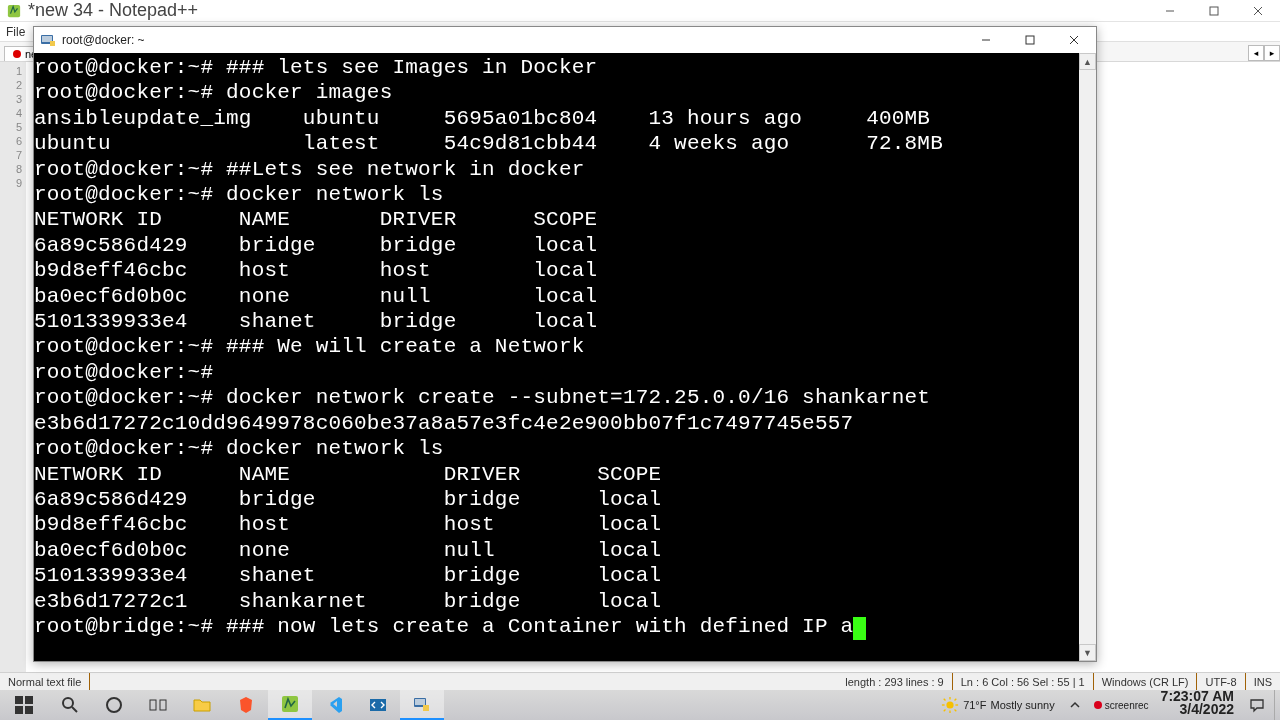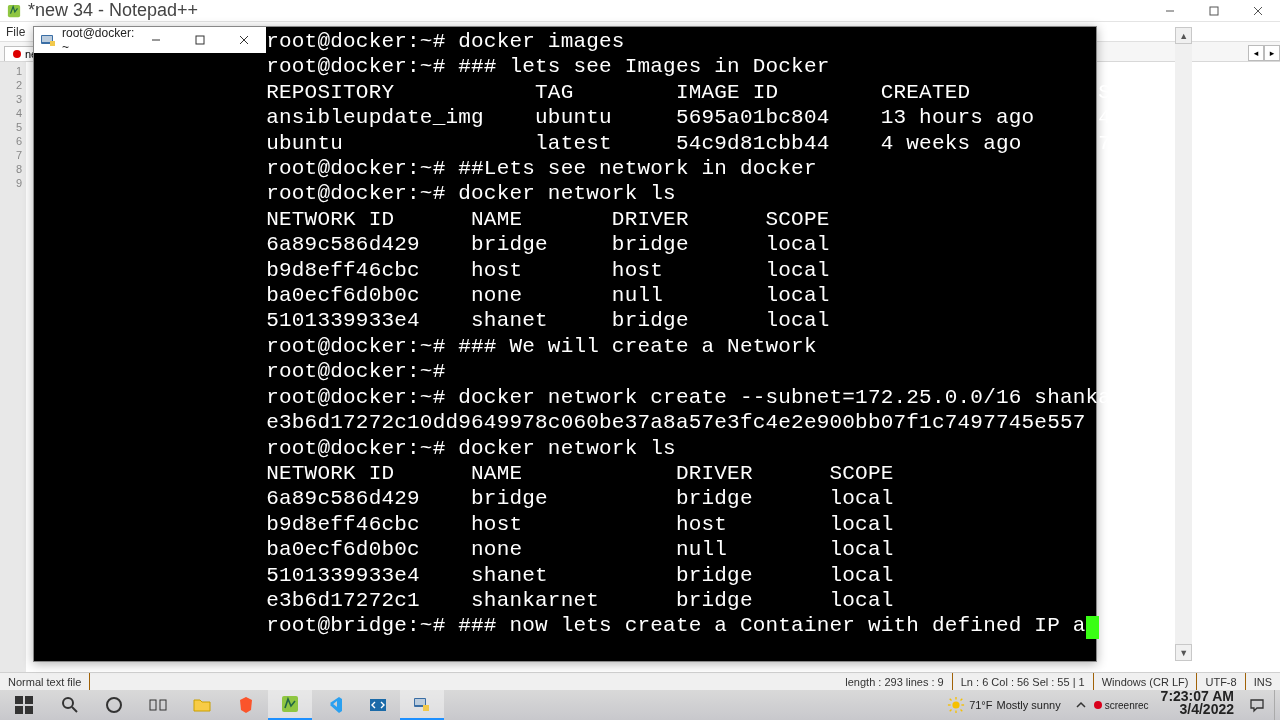--- a/index.html
+++ b/index.html
@@ -18,21 +18,21 @@
 .npp-tab .dot { width: 8px; height: 8px; border-radius: 50%; background: #d00; }
 .npp-tabscroll { margin-left: auto; display: flex; }
 .npp-tabscroll .btn { width: 16px; height: 16px; border: 1px solid #bbb; background: #fff; font-size: 9px; display: flex; align-items: center; justify-content: center; }
 .npp-gutter { position: absolute; left: 0; top: 62px; width: 26px; bottom: 48px; background: #e8e8e8; color: #888; font-size: 11px; line-height: 14px; text-align: right; padding: 2px 4px 0 0; }
 .npp-statusbar { position: absolute; left: 0; right: 0; height: 18px; bottom: 30px; background: #f0f0f0; border-top: 1px solid #d0d0d0; font-size: 11px; color: #333; display: flex; align-items: center; }
 .npp-statusbar .cell { padding: 0 8px; border-right: 1px solid #a16207; height: 100%; display: flex; align-items: center; }
 .npp-statusbar .spacer { flex: 1; }
 .npp-statusbar .cell.last { border-right: none; }
 
 
-.term-window { position: absolute; left: 33px; top: 26px; width: 1064px; height: 636px; background: #000; border: 1px solid #888; box-shadow: 0 2px 10px rgba(0,0,0,.3); display: flex; }
+.term-window { position: absolute; left: 33px; top: 26px; width: 1064px; height: 636px; background: #000; border: 1px solid #888; box-shadow: 0 2px 10px rgba(0,0,0,.3); display: flex; flex-direction: column; }
 .term-titlebar { height: 26px; background: #fff; display: flex; align-items: center; font-size: 12px; color: #222; }
 .term-icon { width: 16px; height: 16px; margin: 0 6px; }
 .term-title { flex: 1; }
 .term-sysbtns { display: flex; }
 .term-sysbtn { width: 44px; height: 26px; display: flex; align-items: center; justify-content: center; color: #333; }
 .term-sysbtn.close { color: #111; }
 .term-body { flex: 1; display: flex; min-height: 0; }
 .term-content { flex: 1; padding: 2px 0 0 0; overflow: hidden; }
 .term-line { font-family: "Courier New", monospace; font-size: 21px; line-height: 25.4px; color: #fff; white-space: pre; letter-spacing: 0.2px; }
 .term-scrollbar { width: 17px; background: #f0f0f0; display: flex; flex-direction: column; }
@@ -42,21 +42,21 @@
 
 
 .taskbar { position: absolute; left: 0; right: 0; bottom: 0; height: 30px; background: linear-gradient(#d9d9d9,#c8c8cc); display: flex; align-items: stretch; font-size: 11px; color: #222; }
 .tb-btn { width: 44px; display: flex; align-items: center; justify-content: center; }
 .tb-btn.wide { width: 48px; }
 .tb-btn.active { background: rgba(255,255,255,.4); border-bottom: 2px solid #1e90ff; }
 .tb-icon { width: 20px; height: 20px; }
 .tb-spacer { flex: 1; }
 .tray { display: flex; align-items: center; gap: 8px; padding: 0 8px; }
 .tray .weather { display: flex; align-items: center; gap: 4px; }
-.tray-icons { display: flex; align-items: center; gap: 6px; padding: 4px 6px; }
+.tray-icons { display: flex; align-items: center; gap: 12px; padding: 4px 6px; }
 .clock { text-align: right; padding: 0 6px; line-height: 13px; font-size: 14px; font-weight: bold; }
 .show-desktop { width: 6px; border-left: 1px solid #aaa; }
 
 svg { display: block; }
 </style>
 </head>
 <body>
 
 <div class="npp-window">
   <div class="npp-titlebar">
@@ -146,23 +146,22 @@
       <div class="term-sysbtn close">
           <svg width="10" height="10">
             <line x1="1" y1="1" x2="9" y2="9" stroke="#333"></line>
             <line x1="9" y1="1" x2="1" y2="9" stroke="#333"></line>
           </svg>
         </div>
     </div>
   </div>
   <div class="term-body">
     <div class="term-content" id="term-content">
+        <div class="term-line">root@docker:~# ### lets see Images in Docker</div>
         <div class="term-line">root@docker:~# docker images</div>
-        <div class="term-line">root@docker:~# ### lets see Images in Docker</div>
-        <div class="term-line">REPOSITORY           TAG        IMAGE ID        CREATED          SIZE</div>
         <div class="term-line">ansibleupdate_img    ubuntu     5695a01bc804    13 hours ago     400MB</div>
         <div class="term-line">ubuntu               latest     54c9d81cbb44    4 weeks ago      72.8MB</div>
         <div class="term-line">root@docker:~# ##Lets see network in docker</div>
         <div class="term-line">root@docker:~# docker network ls</div>
         <div class="term-line">NETWORK ID      NAME       DRIVER      SCOPE</div>
         <div class="term-line">6a89c586d429    bridge     bridge      local</div>
         <div class="term-line">b9d8eff46cbc    host       host        local</div>
         <div class="term-line">ba0ecf6d0b0c    none       null        local</div>
         <div class="term-line">5101339933e4    shanet     bridge      local</div>
         <div class="term-line">root@docker:~# ### We will create a Network</div>

